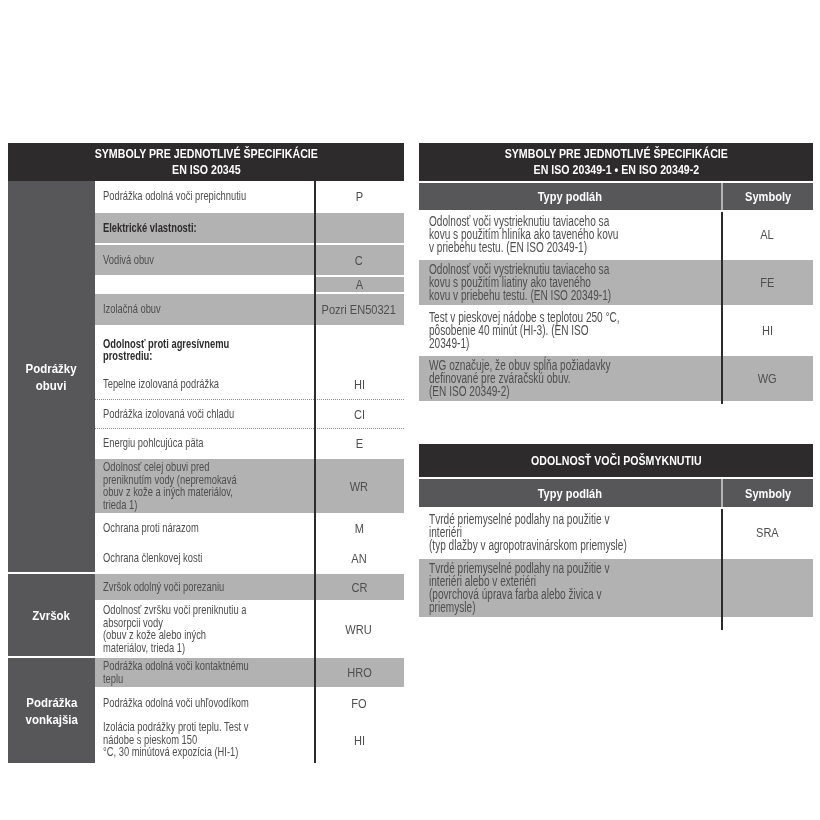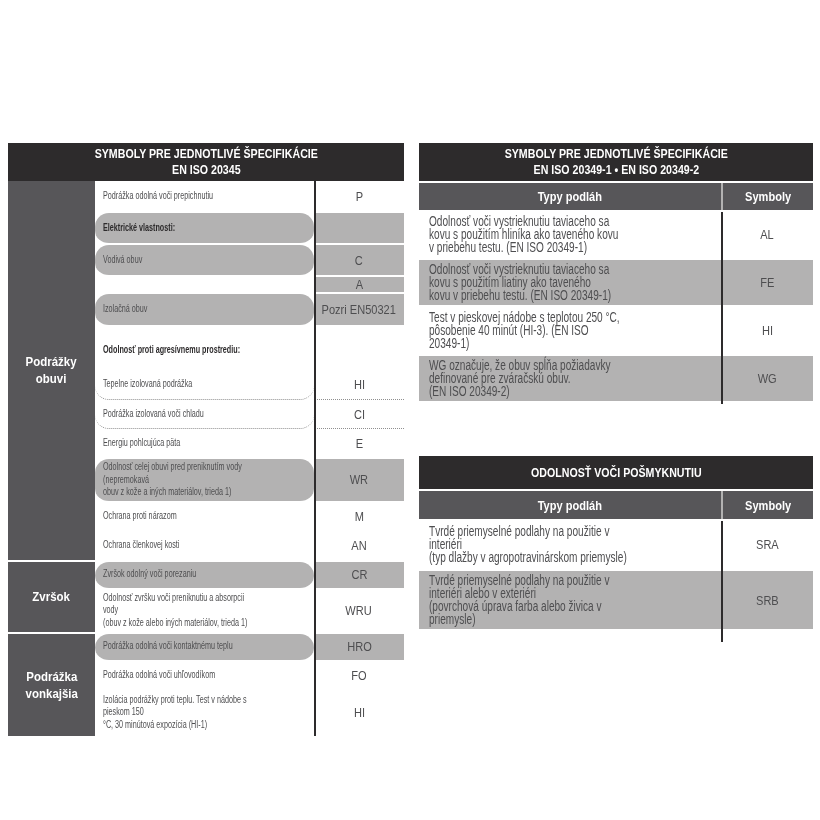--- a/index.html
+++ b/index.html
@@ -11,21 +11,21 @@
   .tbl-header.one-line{display:flex;align-items:center;justify-content:center;height:33px;padding:0;}
   
   .cn{display:inline-block;transform:scaleX(0.72);transform-origin:0 50%;white-space:pre-line;}
   .cnc{display:inline-block;transform:scaleX(0.85);transform-origin:50% 50%;white-space:pre-line;}
   
   .lt-grid{position:relative;display:grid;grid-template-columns:87px 1fr 90px;}
   .grp{grid-column:1;background:#575659;color:#ffffff;font-weight:bold;font-size:13.5px;line-height:17px;
        display:flex;align-items:center;justify-content:center;text-align:center;border-bottom:2px solid #fff;}
   .grp.last{border-bottom:none;}
   .cell{display:flex;align-items:center;border-bottom:2px solid #ffffff;background:#ffffff;}
-  .cell.desc{grid-column:2;padding:2px 8px;font-size:10px;line-height:12.5px;color:#4e4e50;border-radius:14px;}
+  .cell.desc{grid-column:2;padding:2px 8px;font-size:13px;line-height:12.5px;color:#4e4e50;}
   .cell.sym{grid-column:3;justify-content:center;font-size:13px;color:#4e4e50;text-align:center;}
   .cell.gray{background:#b3b2b2;}
   .cell.bold{font-weight:bold;color:#2d2b2c;}
   .cell.dotted{border-bottom:1px dotted #8f8f8f;}
   .cell.padtop{padding-top:8px;align-items:center;}
   .mh26{min-height:26px}.mh27{min-height:27px}.mh30{min-height:30px}.mh24{min-height:24px}
   .mh23{min-height:23px}.mh22{min-height:22px}.mh36{min-height:36px}.mh38{min-height:38px}
   .lt-divider{position:absolute;top:0;bottom:0;left:306px;width:2px;background:#2d2b2c;}
   
   .colhead{display:grid;grid-template-columns:1fr 92px;background:#575659;margin-top:2px;min-height:27px;}
@@ -237,21 +237,21 @@
 (EN ISO 20349-2)</span>
           </div>
         <div class="rsym">
             <span class="cnc">WG</span>
           </div>
       </div>
       <div class="rt-divider"></div>
     </div>
   </div>
 
-  <div class="tbl rt2" style="left:419px;top:456px;width:394px;">
+  <div class="tbl rt2" style="left:419px;top:444px;width:394px;">
     <div class="tbl-header one-line">
       <span class="cnc">ODOLNOSŤ VOČI POŠMYKNUTIU</span>
     </div>
     <div class="colhead" style="min-height:28px">
       <div class="ch">
           <span class="cnc">Typy podláh</span>
         </div>
       <div class="ch sym">
           <span class="cnc">Symboly</span>
         </div>
@@ -264,21 +264,18 @@
           </div>
         <div class="rsym">
             <span class="cnc">SRA</span>
           </div>
       </div>
       <div class="rrow gray">
         <div class="rdesc">
             <span class="cn">Tvrdé priemyselné podlahy na použitie v interiéri alebo v exteriéri
 (povrchová úprava farba alebo živica v priemysle)</span>
           </div>
-        <div class="rsym">
-            <span class="cnc">SRB</span>
-          </div>
       </div>
       <div class="rt-divider"></div>
     </div>
   </div>
 
 </div>
 
 </body></html>

